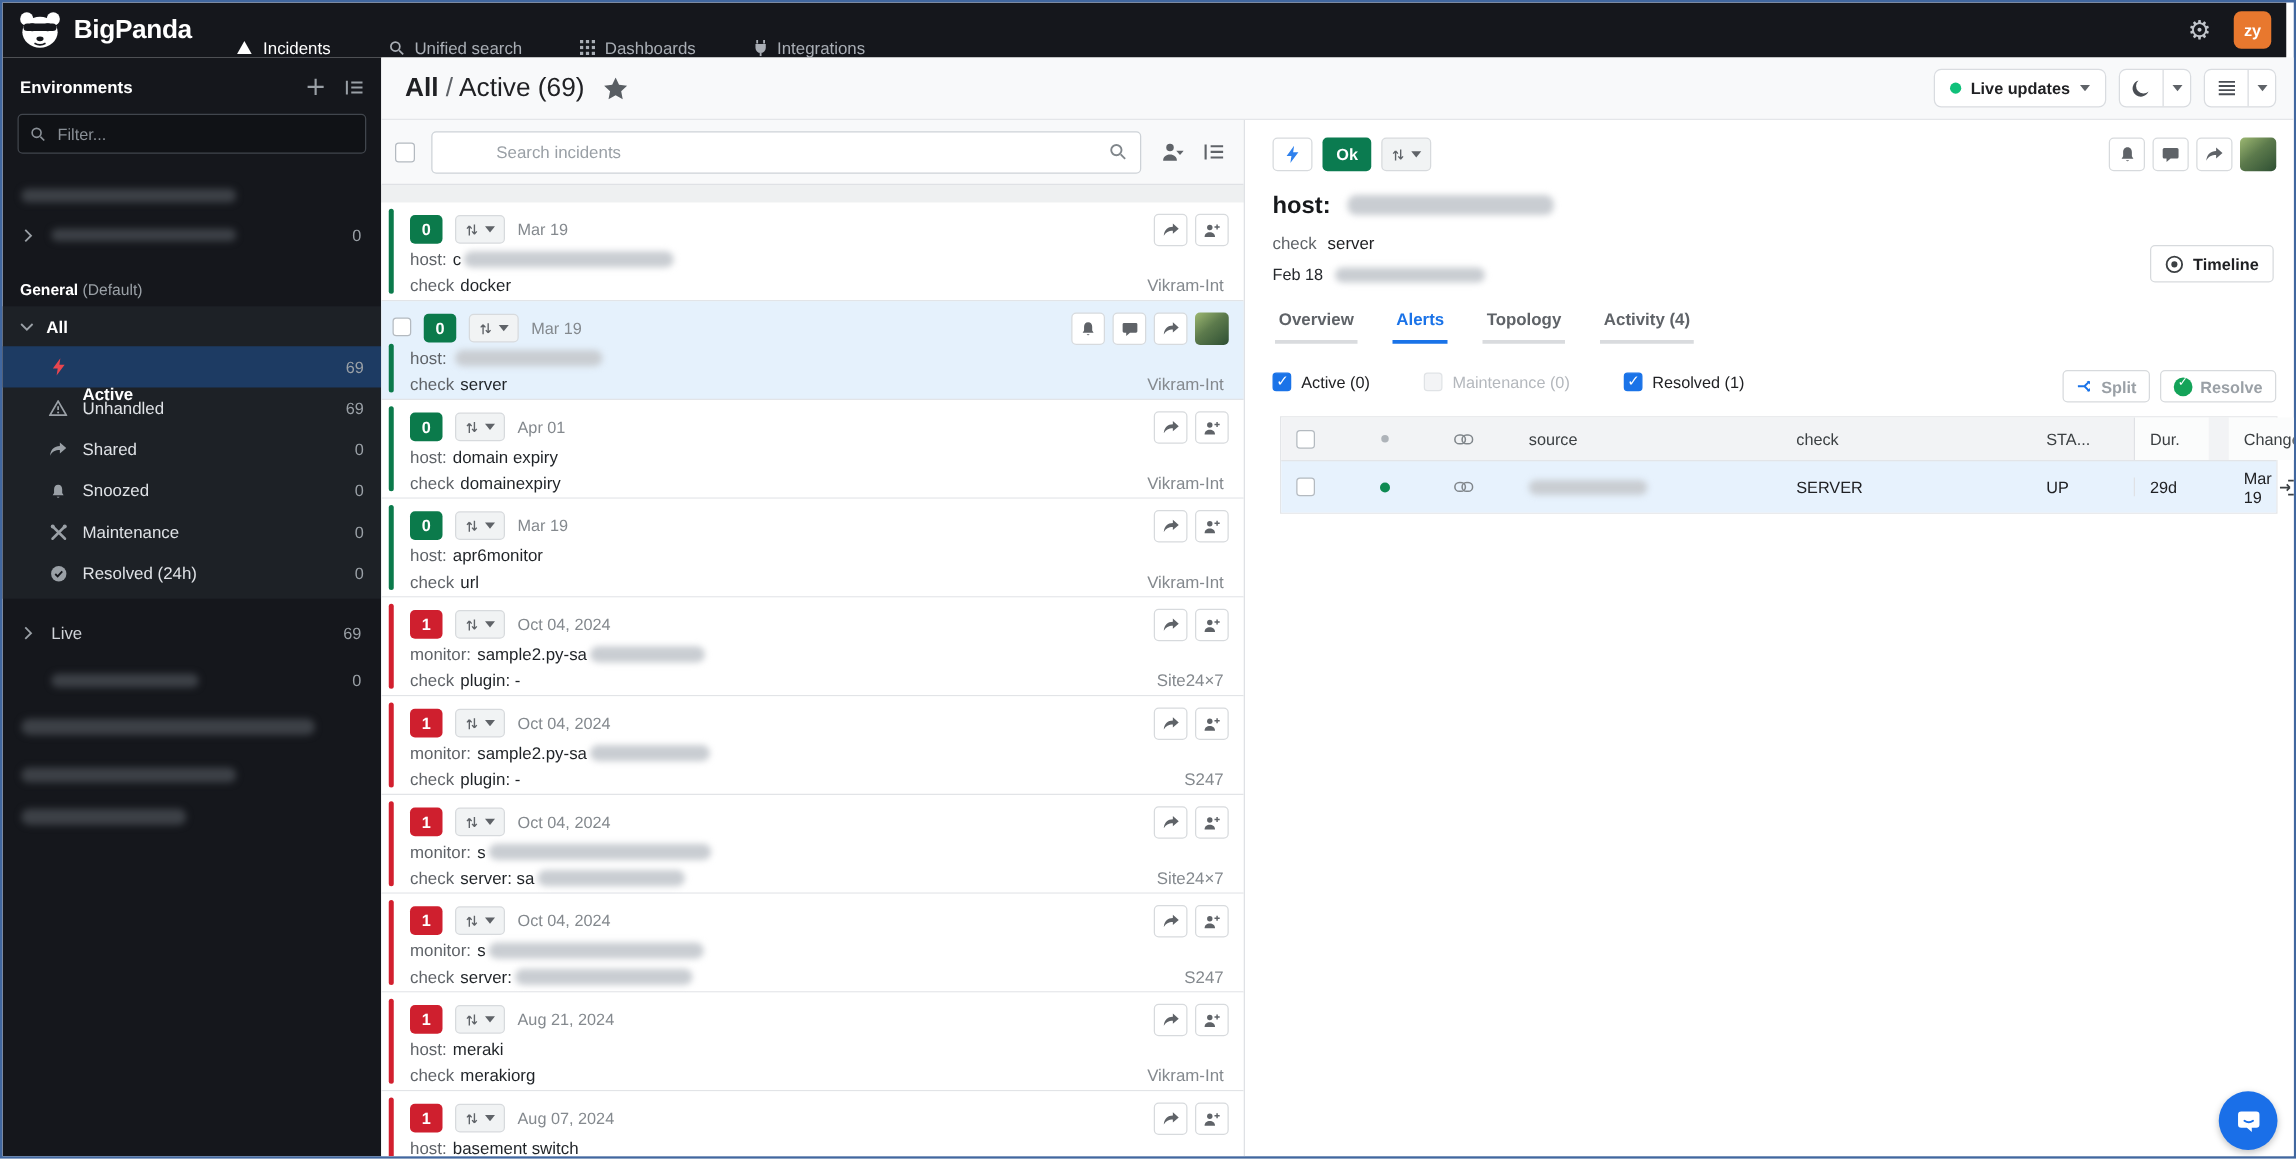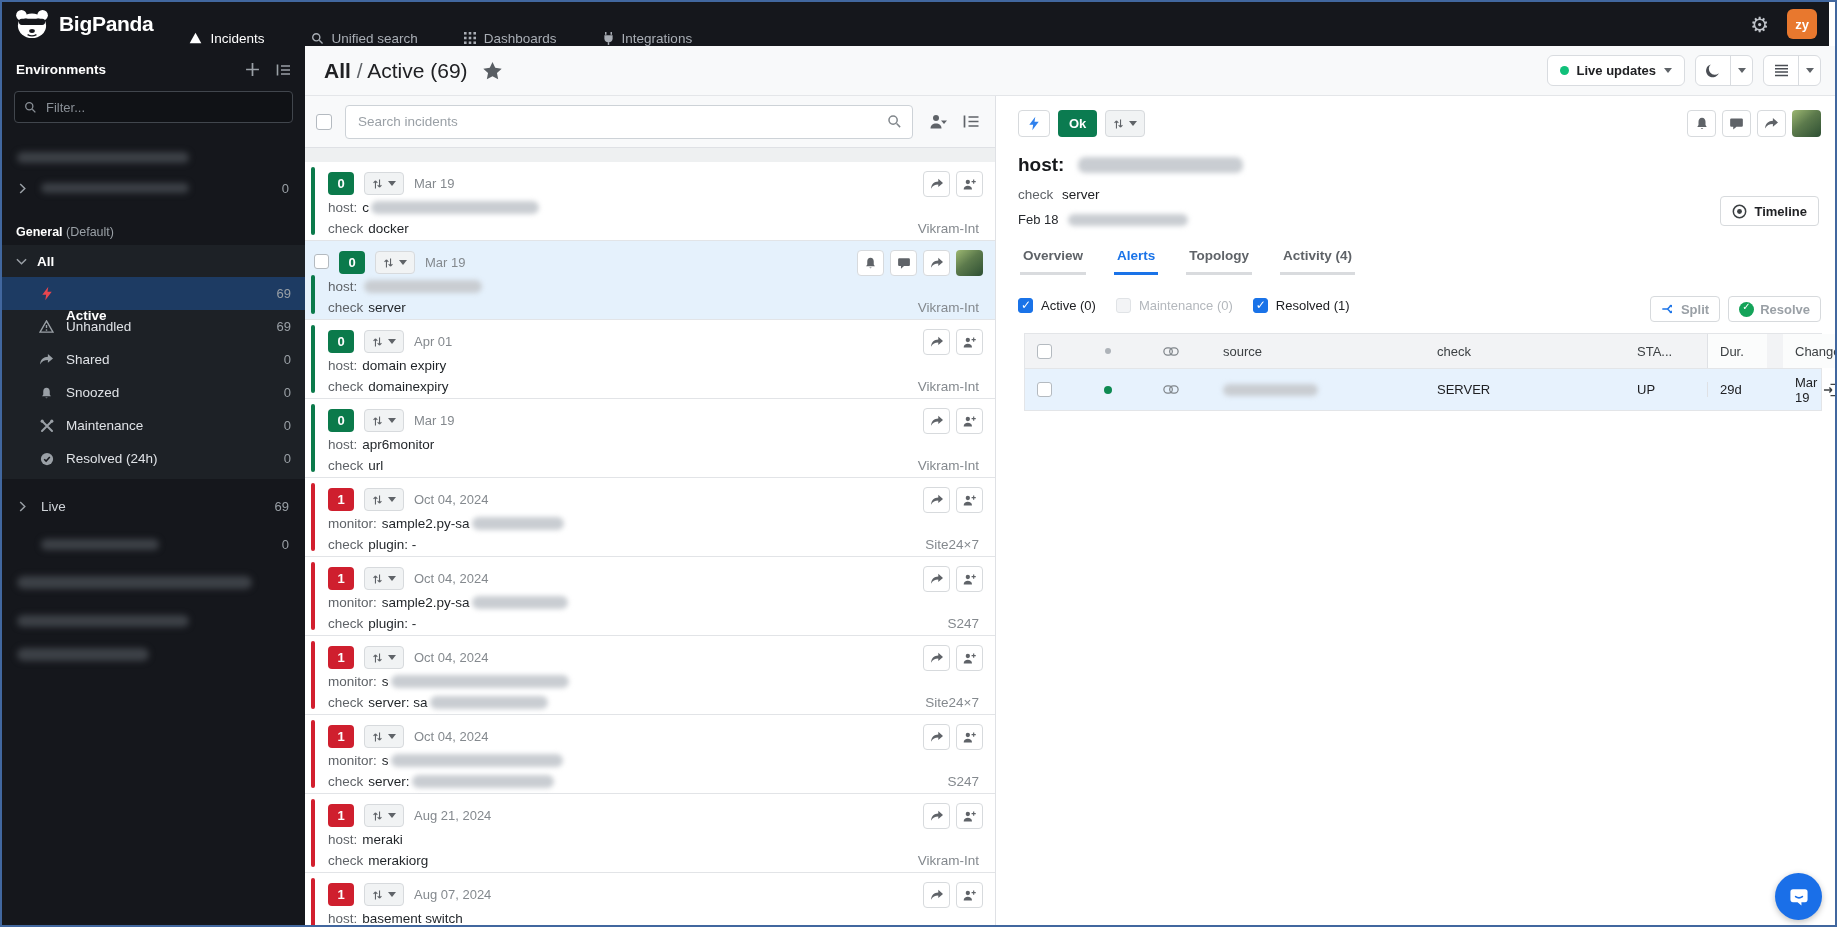--- a/index.html
+++ b/index.html
@@ -55,21 +55,21 @@
   .dot-live{width:9px;height:9px;border-radius:50%;background:#10c07a;}
   .split-btn{height:31px;background:#fff;border:1px solid #d9dce0;border-radius:6px;display:flex;align-items:stretch;color:#3c4043;cursor:pointer;}
   .split-btn .main{width:34px;display:flex;align-items:center;justify-content:center;}
   .split-btn .carseg{width:22px;border-left:1px solid #d9dce0;display:flex;align-items:center;justify-content:center;color:#5f6368;}
 
   
   .listpanel{position:absolute;left:303px;top:94px;width:691px;bottom:0;background:#eef0f1;border-right:1px solid #dfe1e5;overflow:hidden;}
   .searchrow{height:52px;background:#f8f9fa;border-bottom:1px solid #dfe1e5;display:flex;align-items:center;padding:0 15px 0 11px;}
   .cbx{width:16px;height:16px;border:1px solid #b4bac0;border-radius:3px;background:#fff;flex:none;}
   .search-box{flex:1;height:34px;margin-left:13px;background:#fff;border:1px solid #cdd2d7;border-radius:4px;display:flex;align-items:center;padding:0 10px;gap:8px;color:#80868b;}
-  .search-box input{flex:1;border:0;outline:0;font-size:13.5px;color:#202124;font-family:inherit;background:transparent;}
+  .search-box input{flex:1;border:0;outline:0;font-size:13.5px;color:#202124;font-family:inherit;background:transparent;margin-left:39px;}
   .search-box input::placeholder{color:#9aa0a6;}
   .srch-ic{color:#5f6368;margin-left:16px;display:flex;align-items:flex-end;gap:2px;}
   .cards{margin-top:14px;}
   .card{position:relative;height:79px;background:#fff;border-bottom:1px solid #e2e4e7;}
   .card.sel{background:#e5f1fc;}
   .stripe{position:absolute;left:6px;top:5px;bottom:5px;width:4px;border-radius:2px;}
   .stripe.g{background:#0b7a4b;} .stripe.r{background:#d21f2e;}
   .row1{position:absolute;left:23px;top:10px;display:flex;align-items:center;gap:10px;}
   .card.sel .row1{left:34px;}
   .selcbx{position:absolute;left:9px;top:13px;}
@@ -94,21 +94,21 @@
   .d-icons{position:absolute;right:14px;top:14px;display:flex;gap:6px;}
   .d-icons .act{width:29px;height:27px;}
   .d-icons .avatarimg{width:29px;height:27px;}
   .d-title{position:absolute;left:22px;top:58px;font-size:19px;font-weight:bold;color:#17191c;}
   .d-check{position:absolute;left:22px;top:91px;font-size:13.5px;}
   .d-meta{position:absolute;left:22px;top:116px;font-size:13px;color:#26292d;}
   .timeline-btn{position:absolute;right:16px;top:100px;height:30px;background:#fff;border:1px solid #d7dadd;border-radius:4px;display:flex;align-items:center;gap:7px;padding:0 11px;font-size:13px;font-weight:bold;color:#202124;cursor:pointer;}
   .tabs{position:absolute;left:24px;top:152px;display:flex;gap:28px;}
   .tab{font-size:13.5px;font-weight:bold;color:#5f6368;padding:0 3px 9px 3px;border-bottom:3px solid #d9dbde;cursor:pointer;}
   .tab.active{color:#1a73e8;border-bottom-color:#1a73e8;}
-  .filterrow{position:absolute;left:22px;top:202px;display:flex;align-items:center;gap:20px;}
+  .filterrow{position:absolute;left:22px;top:202px;display:flex;align-items:center;gap:43px;}
   .fcheck{display:flex;align-items:center;gap:8px;font-size:13px;color:#202124;}
   .fcheck .box{width:15px;height:15px;border-radius:3px;border:1px solid #c3c8cd;background:#fff;position:relative;}
   .fcheck .box.on{background:#1a73e8;border-color:#1a73e8;}
   .fcheck .box.on::after{content:"✓";position:absolute;left:2px;top:-1px;color:#fff;font-size:12px;font-weight:bold;}
   .fcheck.dis{color:#b4b8bd;}
   .fcheck.dis .box{background:#f3f4f6;border-color:#e0e3e6;}
   .d-actions{position:absolute;right:14px;top:200px;display:flex;gap:8px;}
   .sm-btn{height:26px;background:#fff;border:1px solid #d7dadd;border-radius:4px;display:flex;align-items:center;gap:6px;padding:0 10px;font-size:13px;font-weight:bold;color:#9aa0a6;cursor:pointer;}
   .greencirc{width:15px;height:15px;border-radius:50%;background:#14a359;position:relative;}
   .greencirc::after{content:"✓";position:absolute;left:3px;top:-1px;color:#fff;font-size:10px;font-weight:bold;}

